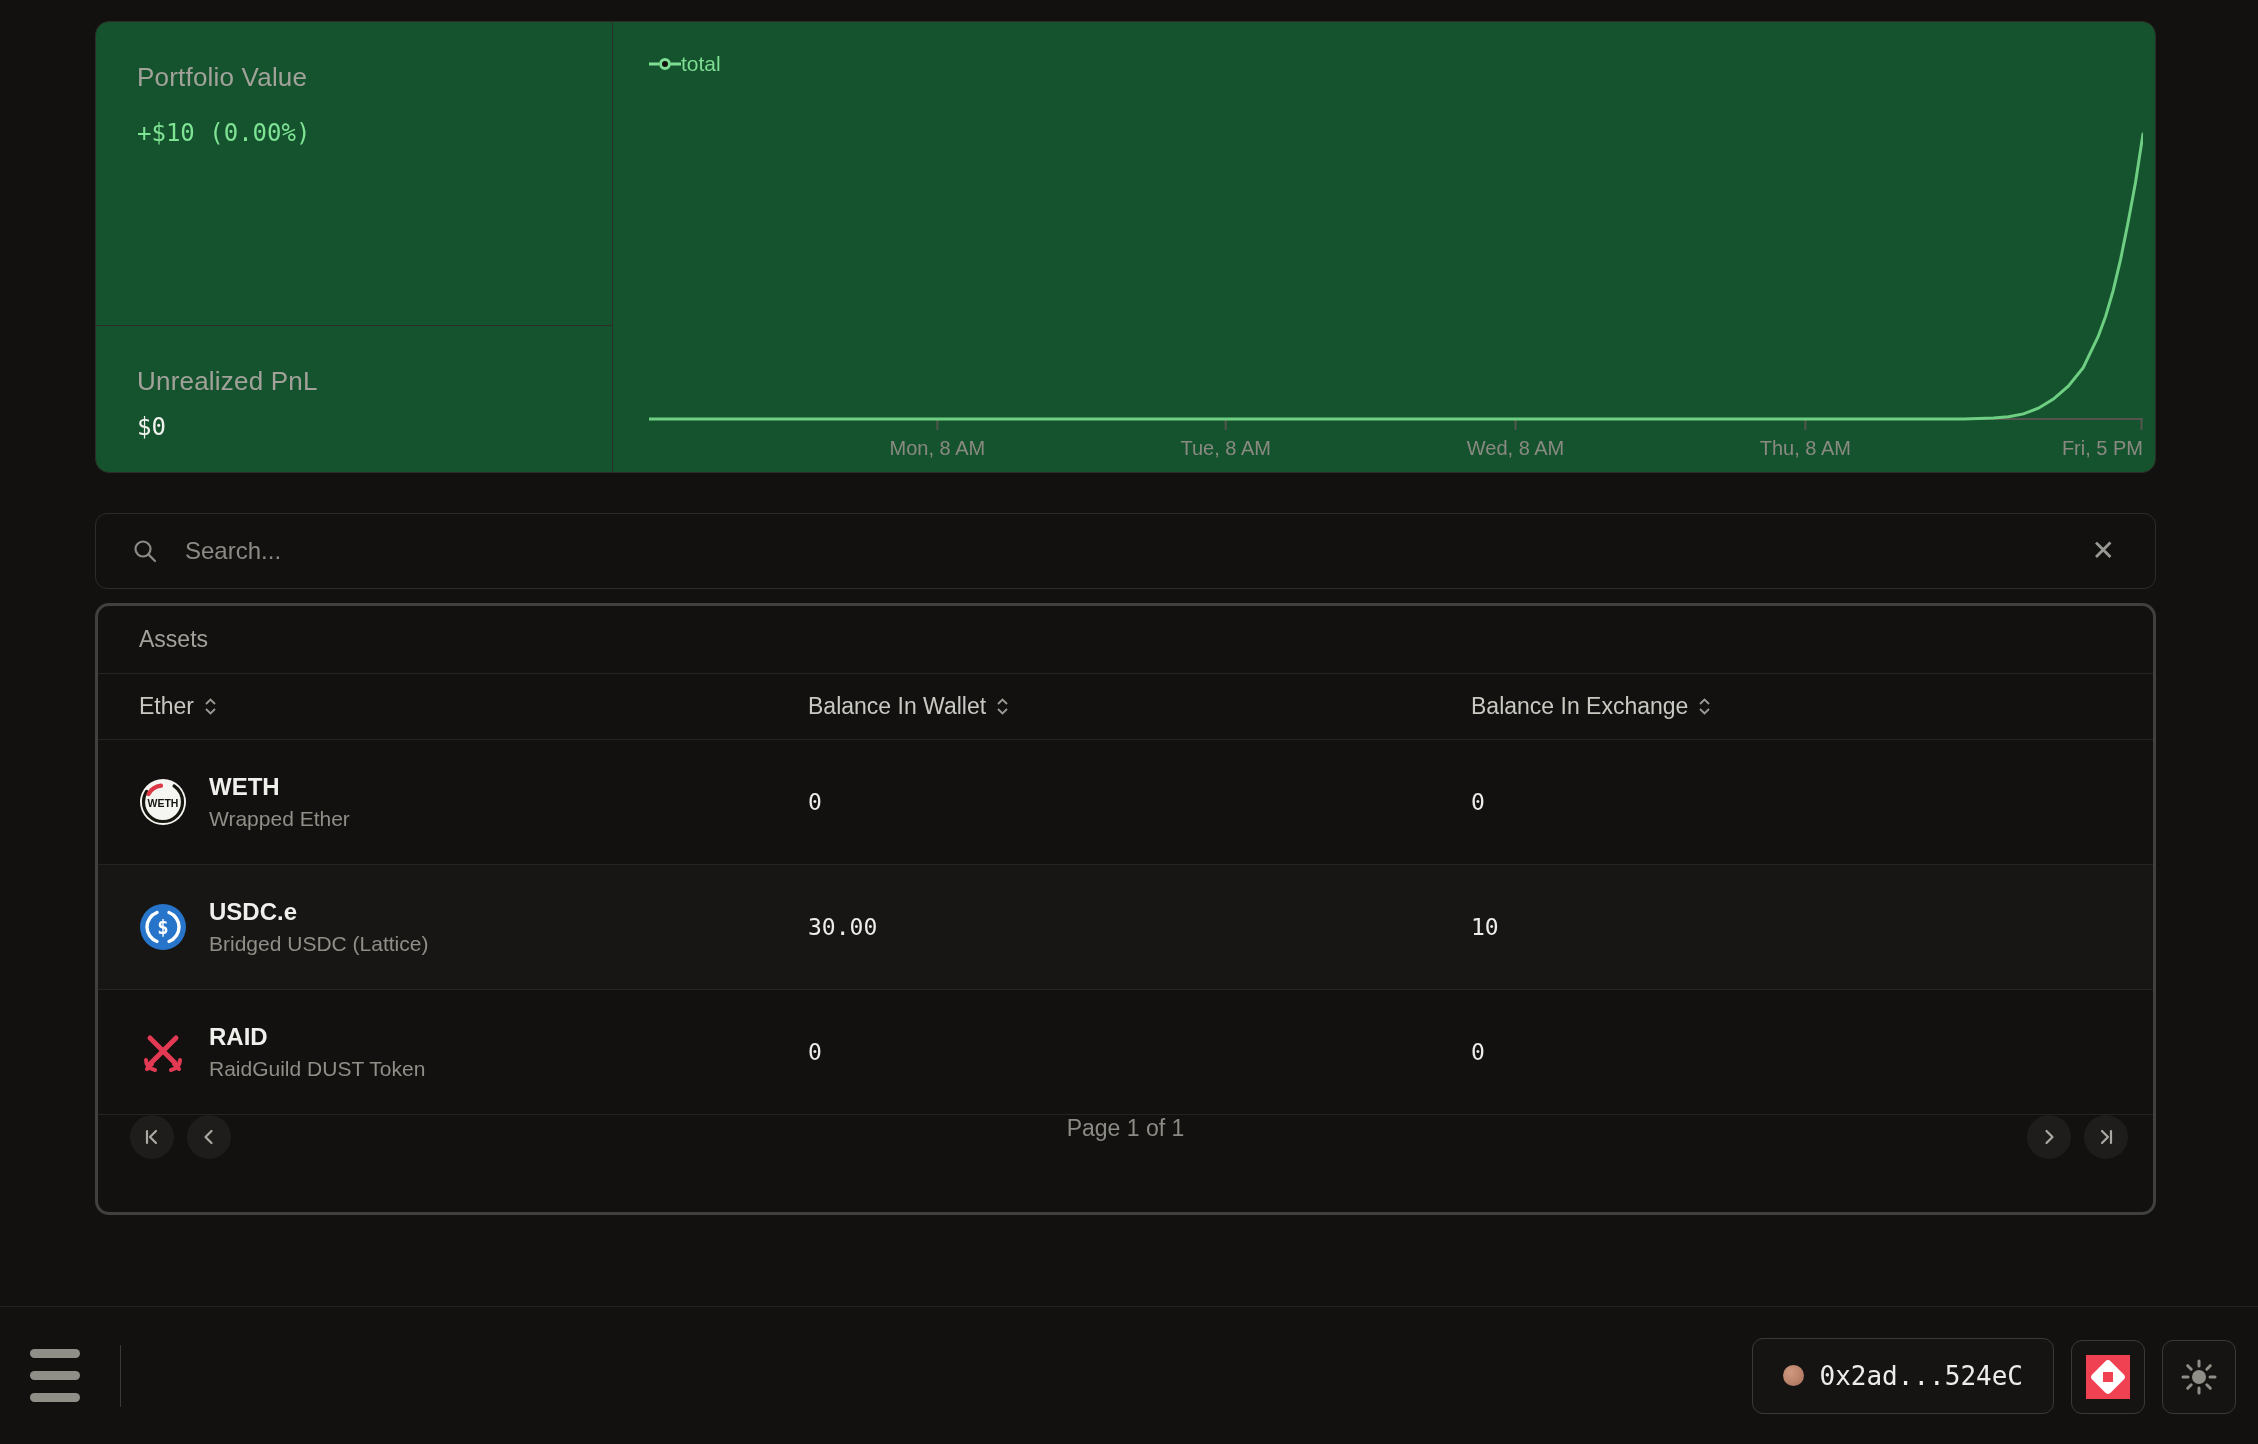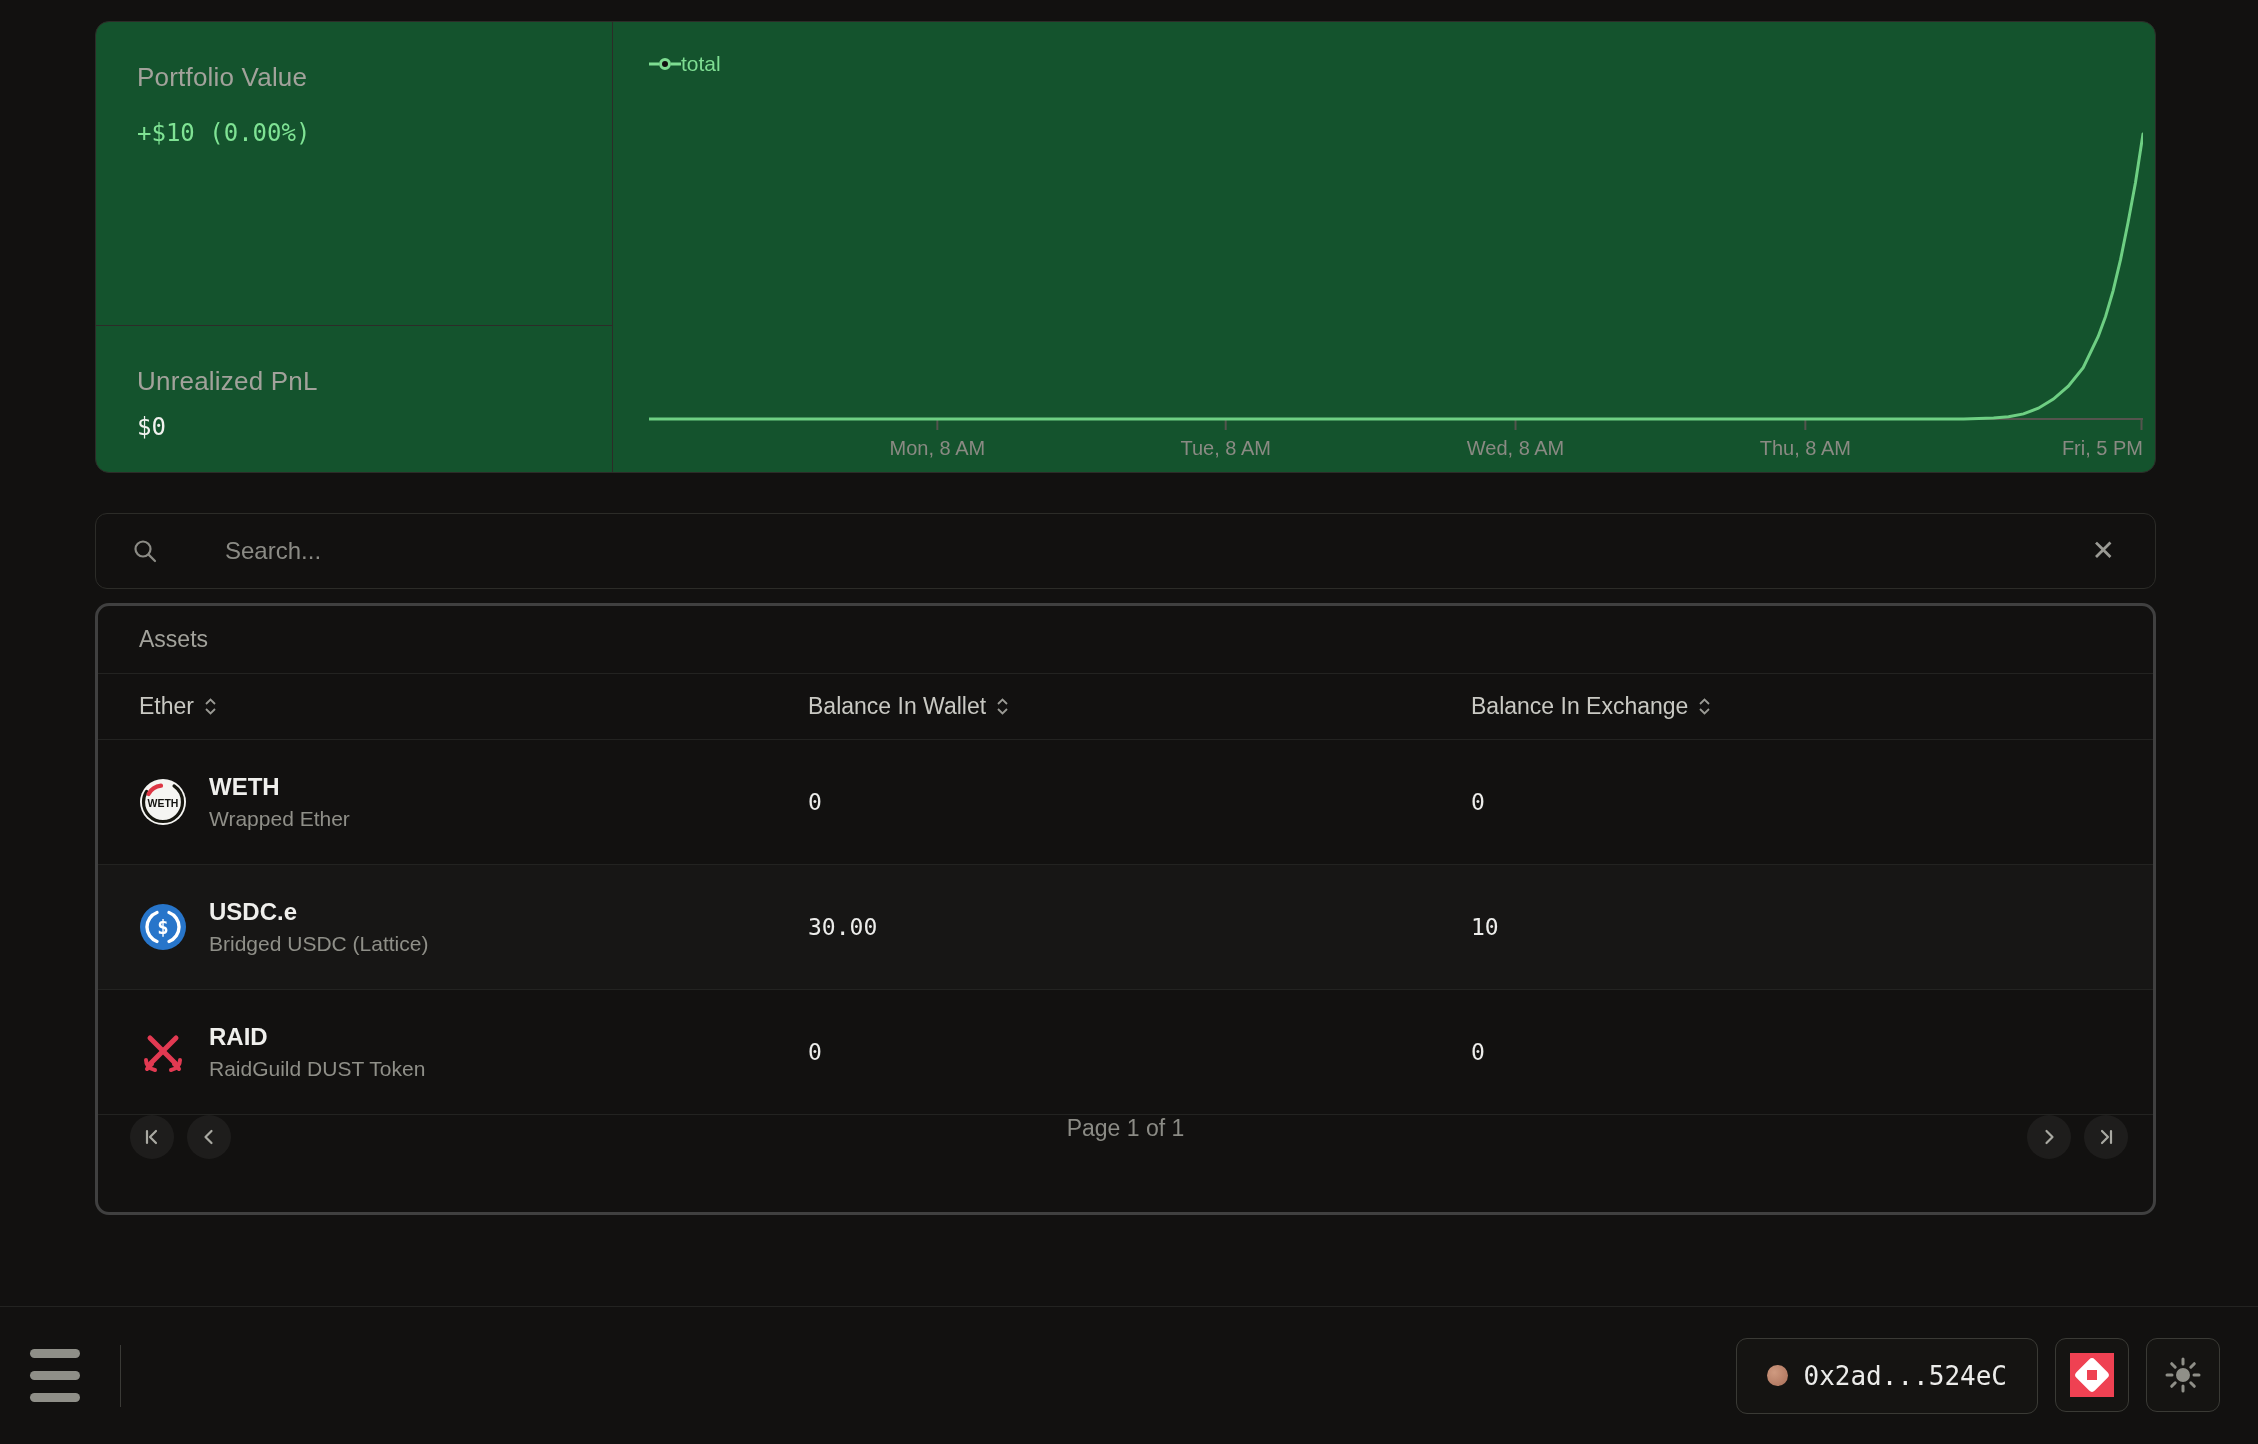--- a/index.html
+++ b/index.html
@@ -19,21 +19,21 @@
   .stat-value-big { margin-top:32px; font-size:40px; font-weight:bold; color:#f1f1ee; }
   .stat-change { margin-top:26px; font-size:24px; color:#7fe394; }
   .stat-value-small { margin-top:16px; font-size:24px; color:#f1f1ee; }
 
   .chart-pane { position:relative; flex:1; }
   .chart-legend { position:absolute; left:36px; top:30px; display:flex; align-items:center; gap:0; }
   .chart-legend-label { font-size:21px; color:#7edd92; }
   .chart-svg { position:absolute; left:36px; top:0; }
 
   
-  .search-bar { position:relative; margin-top:40px; height:76px; border:1px solid #2c2c28; border-radius:12px; background:#121110; display:flex; align-items:center; padding:0 36px;gap:40px; }
+  .search-bar { position:relative; margin-top:40px; height:76px; border:1px solid #2c2c28; border-radius:12px; background:#121110; display:flex; align-items:center; padding:0 36px; }
   .search-input { flex:1; margin-left:26px; background:transparent; border:none; outline:none; color:#d6d6d0; font-size:24px; font-family:"Liberation Sans", sans-serif; }
   .search-input::placeholder { color:#8b8b85; opacity:1; }
   .search-clear { background:none; border:none; cursor:pointer; color:#9a9a94; font-size:28px; line-height:1; padding:4px; }
 
   
   .assets-card { margin-top:14px; border:3px solid #404040; border-radius:14px; background:#121110; overflow:hidden; }
   .assets-title-row { height:68px; display:flex; align-items:center; padding:0 41px; border-bottom:1px solid #232321; }
   .assets-title { font-size:23px; color:#a2a29b; }
 
   .t-grid { display:grid; grid-template-columns:710px 663px 1fr; align-items:center; }
@@ -55,21 +55,21 @@
   .pagination { position:relative; height:97px; display:flex; justify-content:space-between; padding:0 25px 0 32px; }
   .pg-group { display:flex; gap:13px; }
   .pg-btn { width:44px; height:44px; border-radius:50%; border:none; background:rgba(255,255,255,0.05); display:flex; align-items:center; justify-content:center; cursor:pointer; }
   .pg-label { position:absolute; left:50%; transform:translateX(-50%); font-size:23px; color:#8b8b85; }
 
   
   .footer { position:absolute; left:0; right:0; bottom:0; height:138px; border-top:1px solid #232321; background:#121110; display:flex; align-items:center; }
   .hamburger { margin-left:30px; width:50px; background:none; border:none; cursor:pointer; display:flex; flex-direction:column; gap:13px; }
   .hamburger span { display:block; height:9px; border-radius:5px; background:#8f8f88; }
   .footer-divider { width:1px; height:62px; background:#3a3a36; margin-left:40px; }
-  .footer-right { margin-left:auto; margin-right:38px; display:flex; align-items:flex-start; gap:17px;padding-left:8px; }
+  .footer-right { margin-left:auto; margin-right:22px; display:flex; align-items:flex-end; gap:17px;padding-left:8px; }
   .wallet-chip { height:76px; display:flex; align-items:center; gap:16px; padding:0 30px; border:1px solid #3a3a35; border-radius:11px; background:#151412; cursor:pointer; }
   .wallet-avatar { width:21px; height:21px; border-radius:50%; background:radial-gradient(circle at 35% 35%, #cf9a80, #a96f58); }
   .wallet-addr { font-size:26px; color:#ececea; }
   .square-btn { width:74px; height:74px; border:1px solid #3a3a35; border-radius:11px; background:#151412; display:flex; align-items:center; justify-content:center; cursor:pointer; }
   .chain-badge { width:44px; height:44px; background:#ef4152; display:flex; align-items:center; justify-content:center; }
   .chain-diamond { width:26px; height:26px; background:#ffffff; transform:rotate(45deg); border-radius:4px; display:flex; align-items:center; justify-content:center; }
   .chain-diamond-center { width:10px; height:10px; background:#ef4152; transform:rotate(-45deg); }
 </style>
 </head>
 <body>

